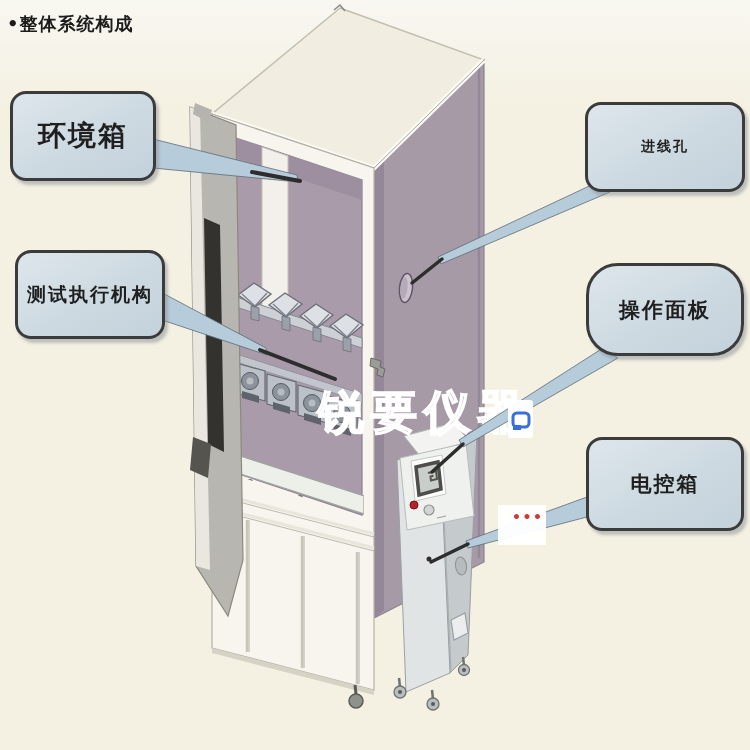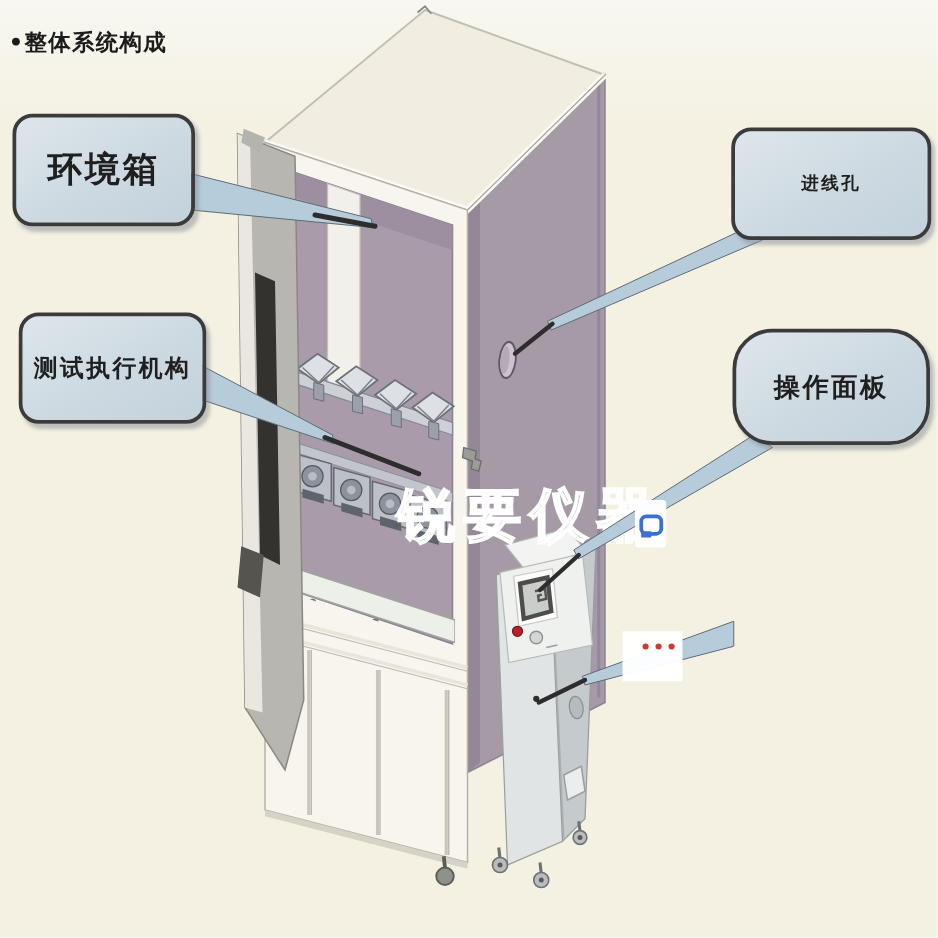--- a/index.html
+++ b/index.html
@@ -3,21 +3,21 @@
 <meta charset="utf-8">
 <style>
   html,body{margin:0;padding:0;}
   body{
     width:750px;height:750px;position:relative;overflow:hidden;
     font-family:"DejaVu Sans",sans-serif;
     background:linear-gradient(180deg,#f8f7f1 0%,#f4f1e2 14%,#f4f1e2 100%);
   }
   #stage{position:absolute;inset:0;}
   .page-title{
-    position:absolute;left:7px;top:22px;
+    position:absolute;left:7px;top:12px;
     font-size:18px;font-weight:bold;color:#1c1c1c;letter-spacing:1px;
   }
   .callout{
     position:absolute;z-index:5;
     background:linear-gradient(150deg,#dde6eb 0%,#cdd9e1 55%,#c3d2db 100%);
     border:3px solid #3b3b3b;border-radius:16px;
     display:flex;align-items:center;justify-content:center;
     font-weight:bold;color:#1f1f1f;letter-spacing:2px;
     box-shadow:3px 4px 3px rgba(135,142,150,.5);
   }
@@ -222,14 +222,17 @@
   </div>
   <div class="callout" id="co-test">
     <span>测试执行机构</span>
   </div>
   <div class="callout" id="co-inlet">
     <span>进线孔</span>
   </div>
   <div class="callout" id="co-panel">
     <span>操作面板</span>
   </div>
+  <div class="callout" id="co-ctrl">
+    <span>电控箱</span>
+  </div>
 
 </div>
 
 </body></html>

